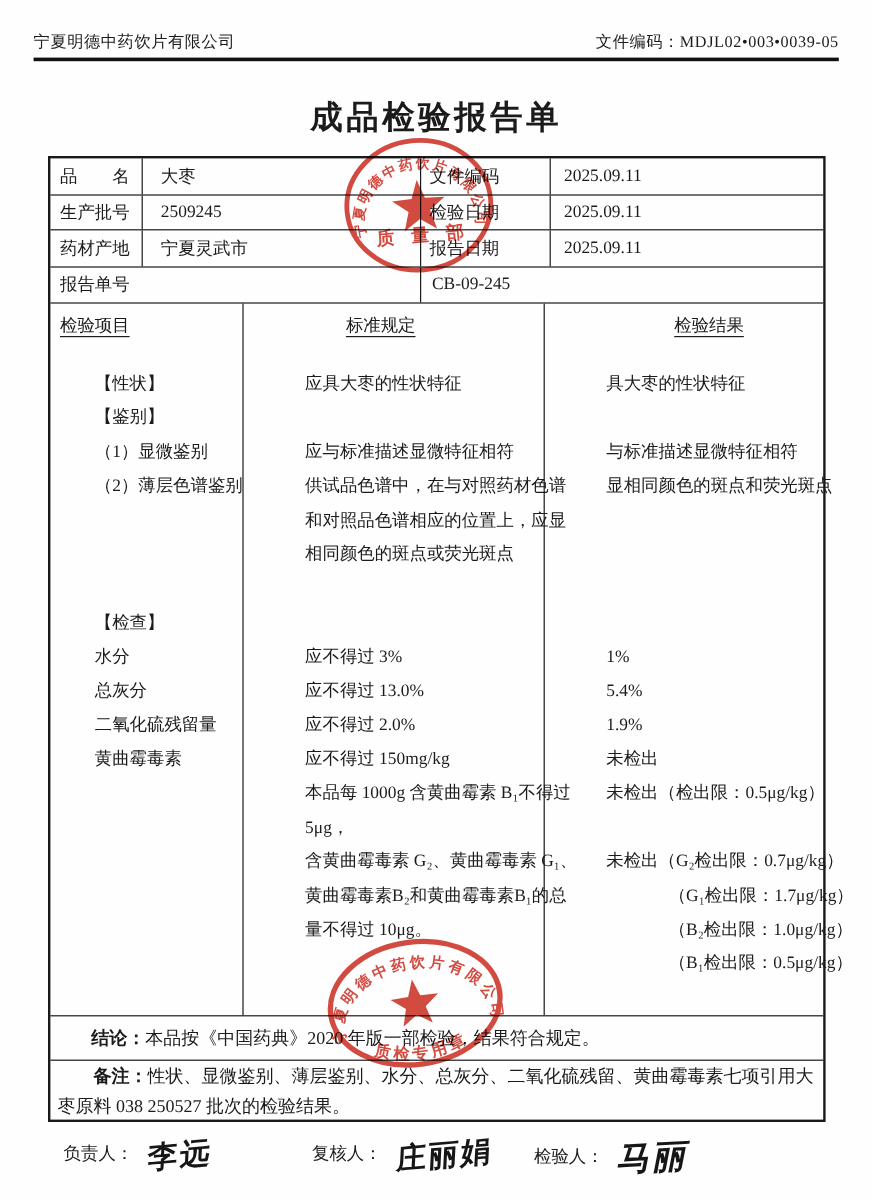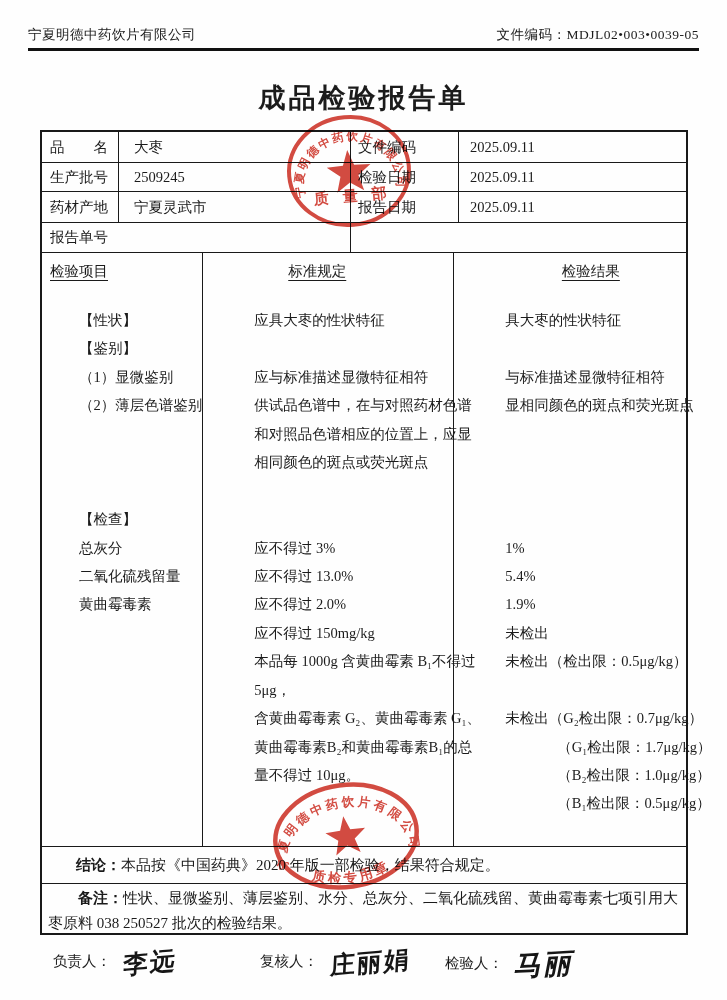--- a/index.html
+++ b/index.html
@@ -86,34 +86,36 @@
 
     <div class="irow" style="height:31px">
       <div class="cell ilabel">药材产地</div>
       <div class="cell ivalue">宁夏灵武市</div>
       <div class="cell ilabel2">报告日期</div>
       <div class="cell ivalue2 last">2025.09.11</div>
     </div>
 
     <div class="irow" style="height:30px">
       <div class="cell ilabelw">报告单号</div>
+      <div class="cell ivaluew last">CB-09-245</div>
     </div>
 
     <div class="mrow">
       <div class="mcell mc1">
         <div class="mhead mh1">检验项目</div>
         <div>
             <div class="tline">【性状】</div>
             <div class="tline">【鉴别】</div>
             <div class="tline">（1）显微鉴别</div>
             <div class="tline">（2）薄层色谱鉴别</div>
             <div class="tline">&nbsp;</div>
             <div class="tline">&nbsp;</div>
             <div class="tline">&nbsp;</div>
             <div class="tline">【检查】</div>
+            <div class="tline">水分</div>
             <div class="tline">总灰分</div>
             <div class="tline">二氧化硫残留量</div>
             <div class="tline">黄曲霉毒素</div>
             <div class="tline">&nbsp;</div>
             <div class="tline">&nbsp;</div>
             <div class="tline">&nbsp;</div>
             <div class="tline">&nbsp;</div>
             <div class="tline">&nbsp;</div>
           </div>
       </div>

